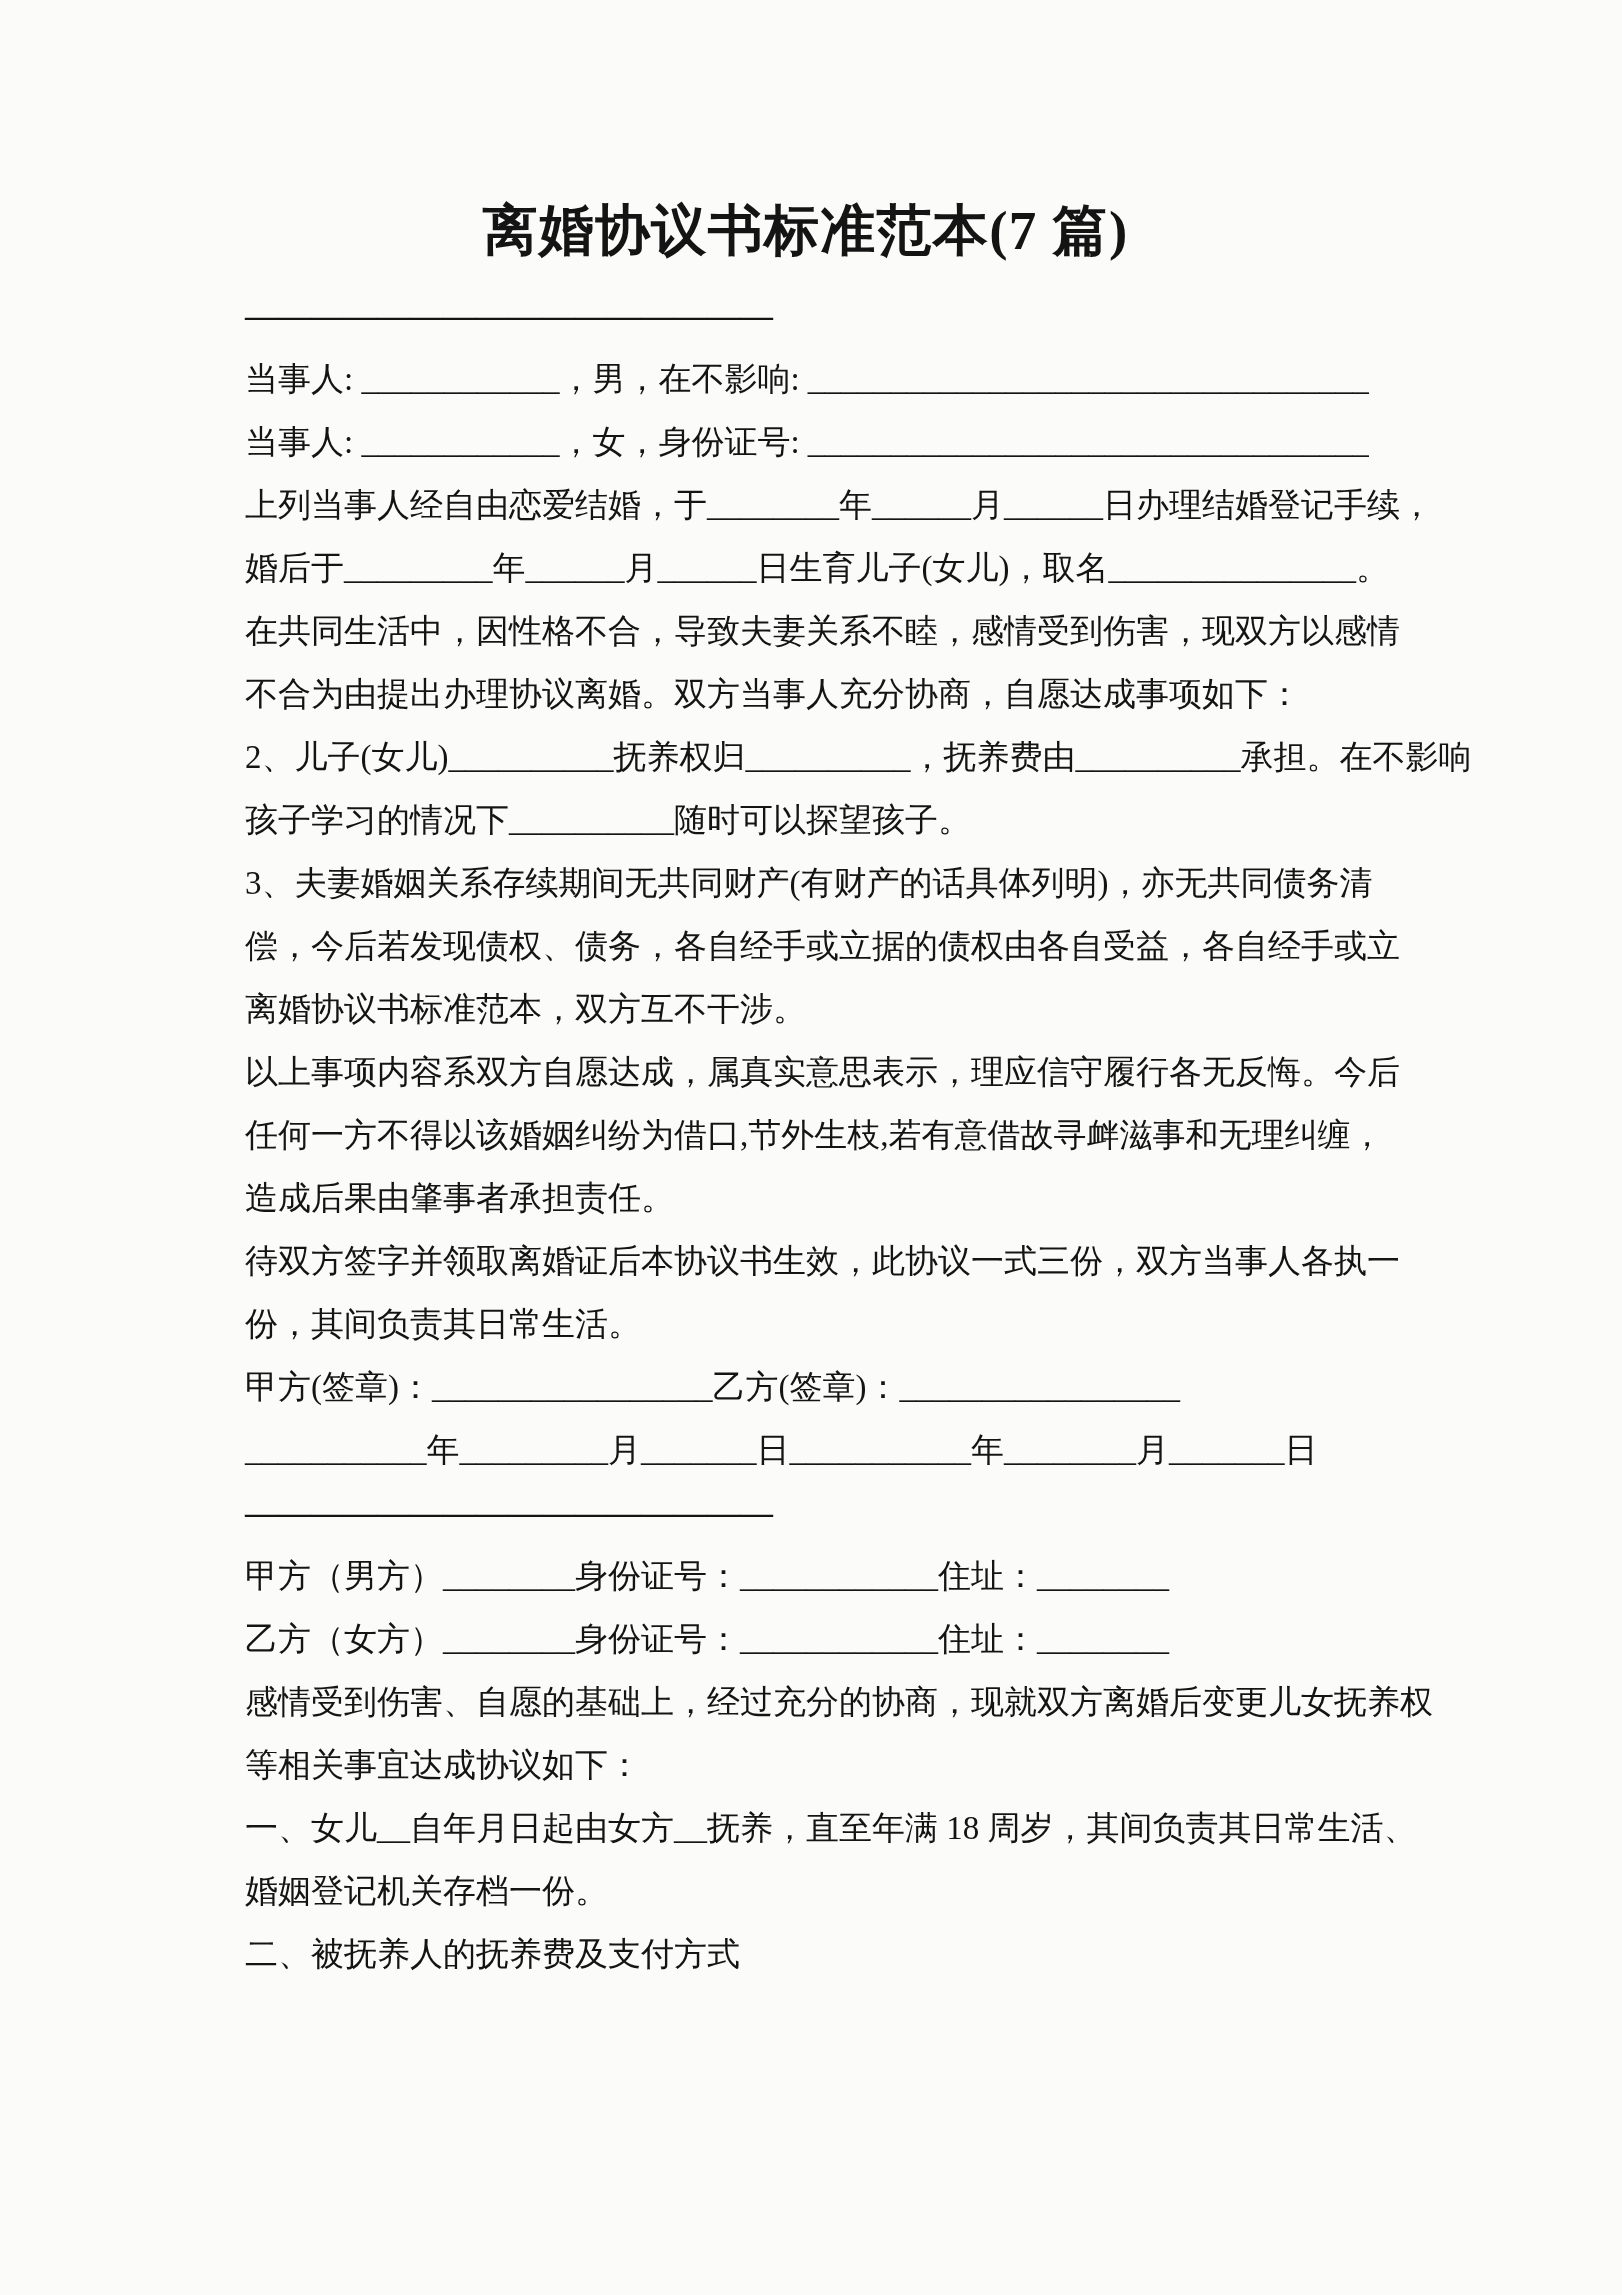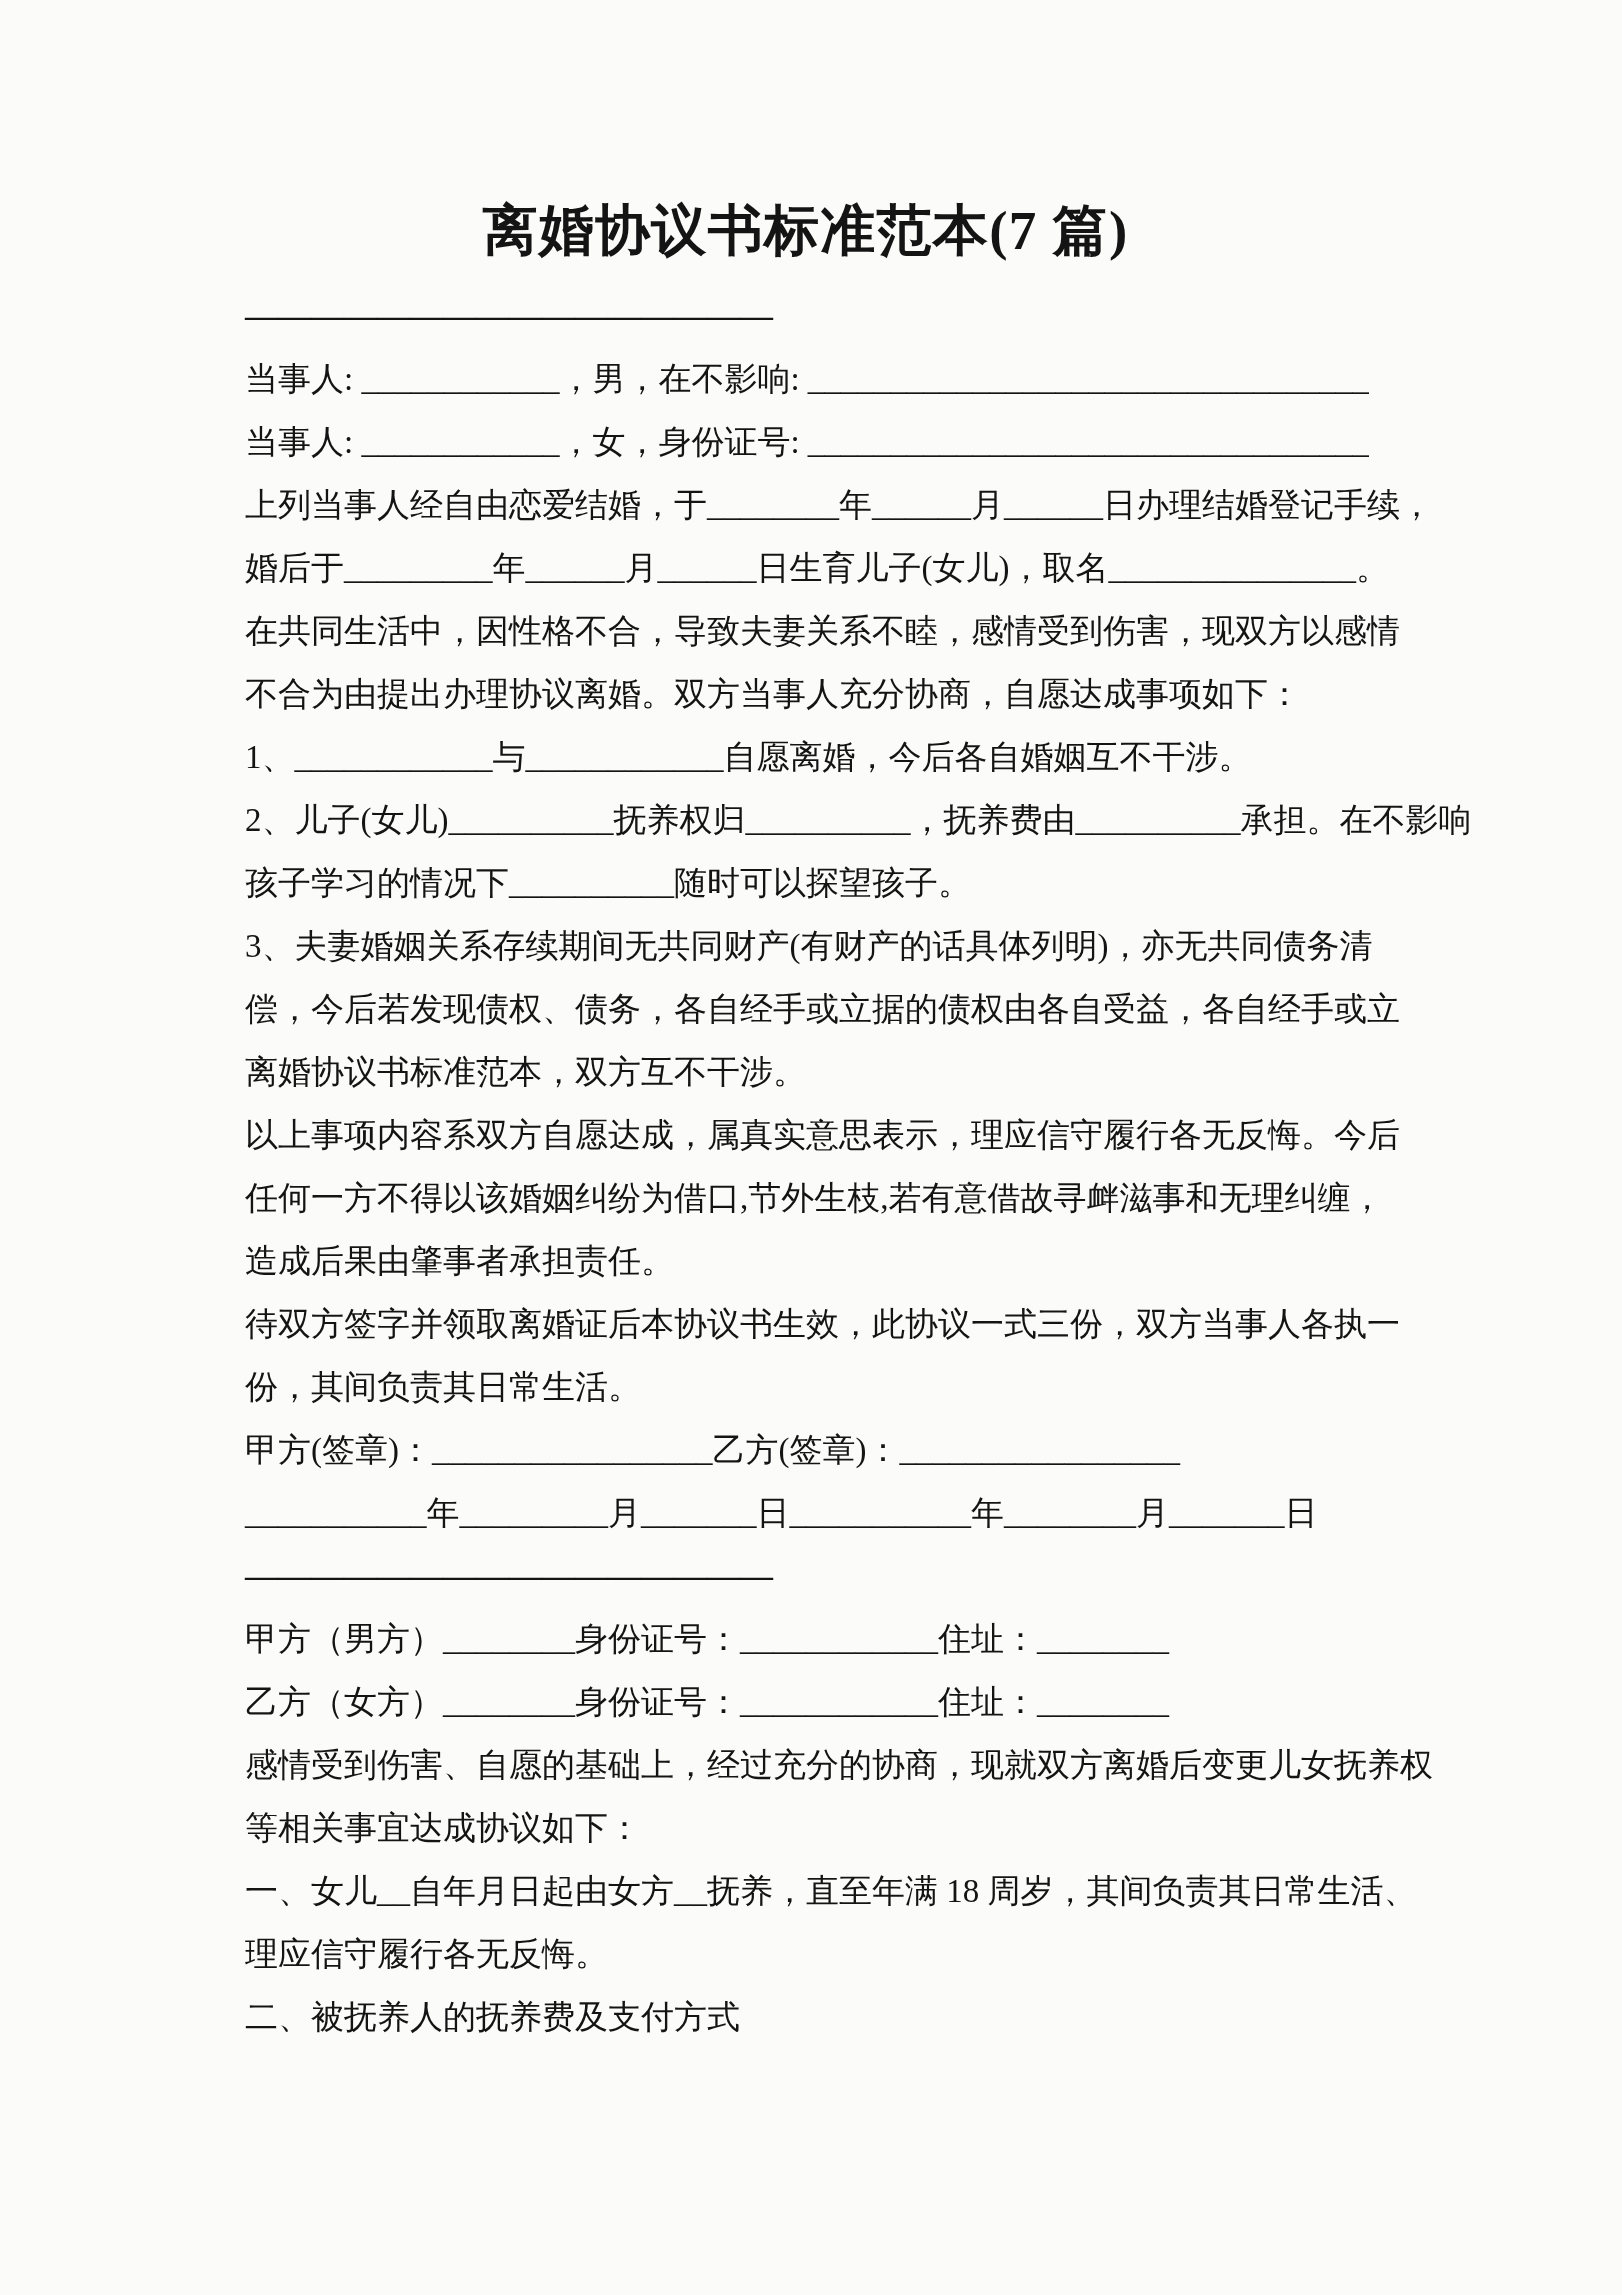--- a/index.html
+++ b/index.html
@@ -41,35 +41,34 @@
 
 <div class="page">
   <h1 class="title">离婚协议书标准范本(7 篇)</h1>
   <p class="line separator">————————————————</p>
   <p class="line">当事人: ____________，男，在不影响: __________________________________</p>
   <p class="line">当事人: ____________，女，身份证号: __________________________________</p>
   <p class="line">上列当事人经自由恋爱结婚，于________年______月______日办理结婚登记手续，</p>
   <p class="line">婚后于_________年______月______日生育儿子(女儿)，取名_______________。</p>
   <p class="line">在共同生活中，因性格不合，导致夫妻关系不睦，感情受到伤害，现双方以感情</p>
   <p class="line">不合为由提出办理协议离婚。双方当事人充分协商，自愿达成事项如下：</p>
-  <p class="line">1、____________与____________自愿离婚，今后各自婚姻互不干涉。</p>
   <p class="line">2、儿子(女儿)__________抚养权归__________，抚养费由__________承担。在不影响</p>
   <p class="line">孩子学习的情况下__________随时可以探望孩子。</p>
   <p class="line">3、夫妻婚姻关系存续期间无共同财产(有财产的话具体列明)，亦无共同债务清</p>
   <p class="line">偿，今后若发现债权、债务，各自经手或立据的债权由各自受益，各自经手或立</p>
   <p class="line">离婚协议书标准范本，双方互不干涉。</p>
   <p class="line">以上事项内容系双方自愿达成，属真实意思表示，理应信守履行各无反悔。今后</p>
   <p class="line">任何一方不得以该婚姻纠纷为借口,节外生枝,若有意借故寻衅滋事和无理纠缠，</p>
   <p class="line">造成后果由肇事者承担责任。</p>
   <p class="line">待双方签字并领取离婚证后本协议书生效，此协议一式三份，双方当事人各执一</p>
   <p class="line">份，其间负责其日常生活。</p>
   <p class="line">甲方(签章)：_________________乙方(签章)：_________________</p>
   <p class="line">___________年_________月_______日___________年________月_______日</p>
   <p class="line separator">————————————————</p>
   <p class="line">甲方（男方）________身份证号：____________住址：________</p>
   <p class="line">乙方（女方）________身份证号：____________住址：________</p>
   <p class="line">感情受到伤害、自愿的基础上，经过充分的协商，现就双方离婚后变更儿女抚养权</p>
   <p class="line">等相关事宜达成协议如下：</p>
   <p class="line">一、女儿__自年月日起由女方__抚养，直至年满 18 周岁，其间负责其日常生活、</p>
-  <p class="line">理应信守履行各无反悔。</p>
+  <p class="line">婚姻登记机关存档一份。</p>
   <p class="line">二、被抚养人的抚养费及支付方式</p>
 </div>
 
 
 </body></html>

